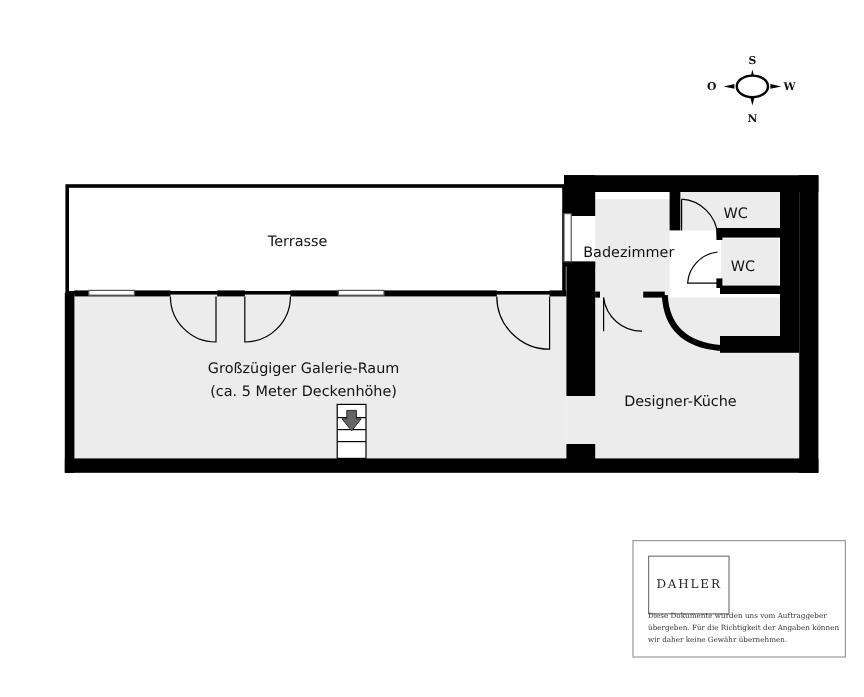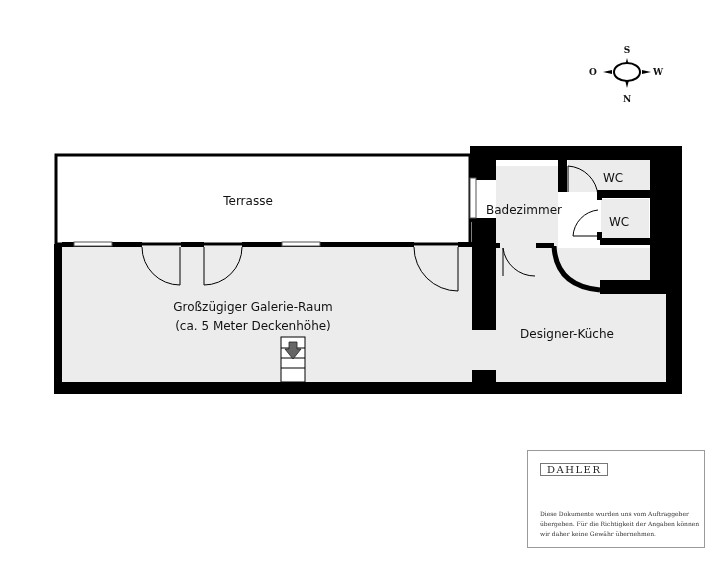--- a/index.html
+++ b/index.html
@@ -5,21 +5,21 @@
     html, body { margin: 0; padding: 0; background: #ffffff; }
     body { width: 720px; height: 581px; position: relative; overflow: hidden; font-family: "DejaVu Sans", sans-serif; }
     #plan { position: absolute; left: 0; top: 0; }
     .room-label { font-family: "DejaVu Sans", sans-serif; font-size: 12px; fill: #111; }
     .compass-label { font-family: "DejaVu Serif", serif; font-size: 9px; font-weight: bold; fill: #111; }
     .disclaimer-box {
       position: absolute; left: 527px; top: 450px; width: 178px; height: 98px;
       border: 1px solid #9a9a9a; background: #fff; box-sizing: border-box;
     }
     .logo {
-      position: absolute; left: 12px; top: 12px; padding: 0 6px;
+      position: absolute; left: 12px; top: 12px; padding: 18px 6px;
       border: 1px solid #777; font-family: "DejaVu Serif", serif; font-size: 10px;
       letter-spacing: 1.5px; color: #222;
     }
     .disclaimer-text {
       position: absolute; left: 12px; top: 58px; width: 160px;
       font-family: "DejaVu Serif", serif; font-size: 6px; line-height: 10px; color: #333;
     }
   </style>
 </head>
 <body>

